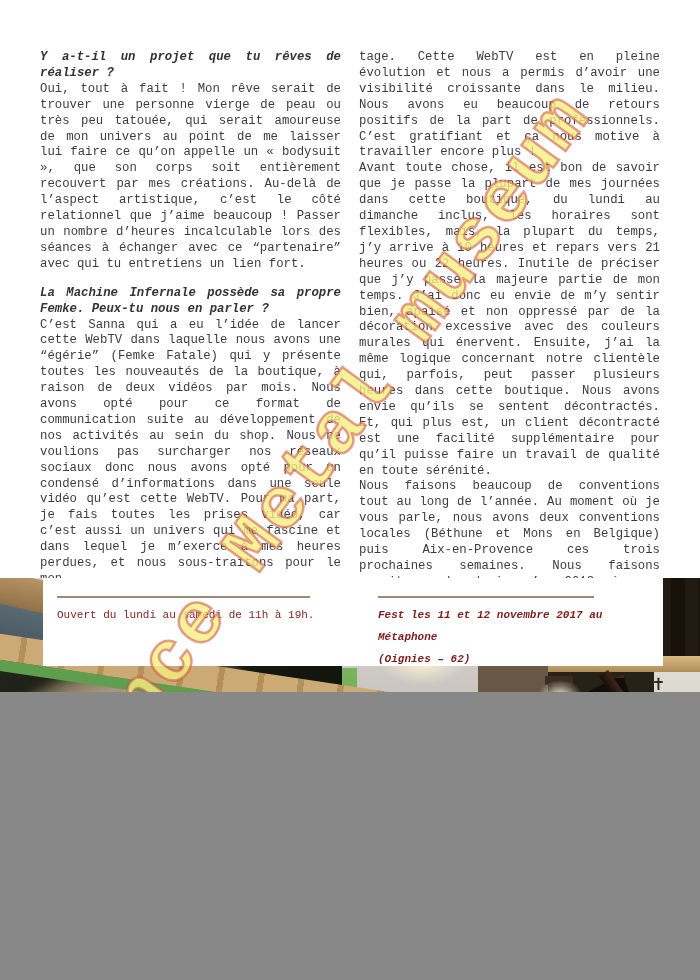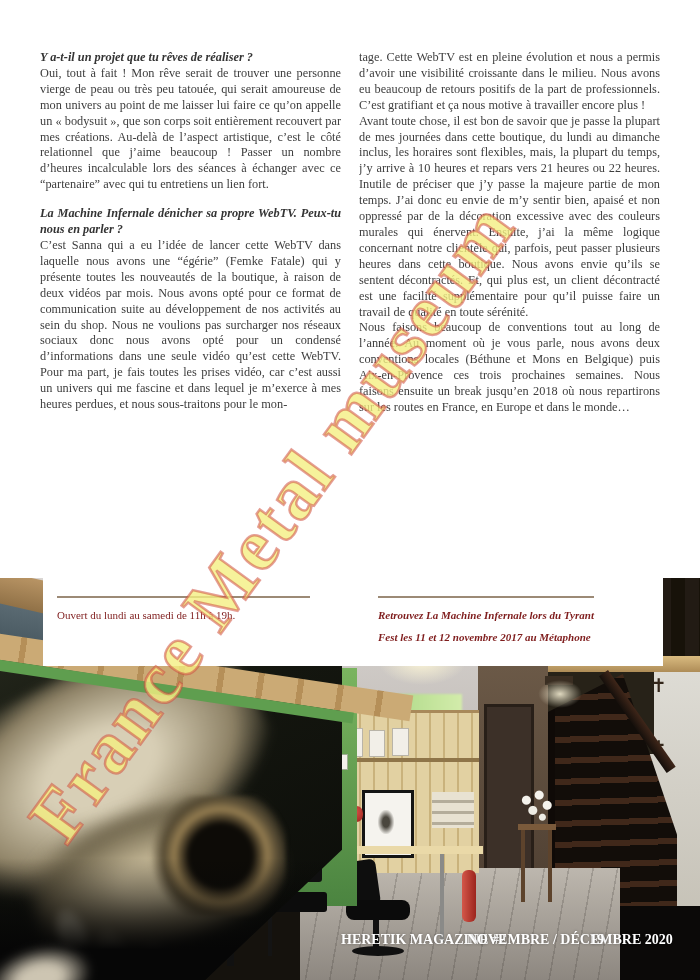--- a/index.html
+++ b/index.html
@@ -1,17 +1,17 @@
 <!DOCTYPE html>
 <html lang="fr"><head>
 <meta charset="utf-8">
 <style>
   html,body{margin:0;padding:0;background:#888;}
-  .page{position:relative;width:700px;height:980px;background:#ffffff;overflow:hidden;
-        font-family:Liberation Serif, serif;}
+  .page{position:relative;width:700px;height:692px;background:#ffffff;overflow:hidden;
+        font-family:Liberation Mono, monospace;}
   
   .col{position:absolute;top:50px;width:301px;height:528px;overflow:hidden;
        text-align:justify;font-size:12.3px;line-height:15.9px;color:#3d3d3d;hyphens:auto;}
   .col-left{left:40px;}
   .col-right{left:359px;}
   .q{font-weight:bold;font-style:italic;color:#343434;margin:13px 0 0 0;}
   .q.first{margin-top:0;}
   .a{margin:0;}
   
   .photo{position:absolute;left:0;top:578px;width:700px;height:402px;overflow:hidden;
@@ -142,21 +142,21 @@
       color:rgba(244,239,130,.8);-webkit-text-stroke:2.5px rgba(207,79,66,.55);}
 </style>
 </head>
 <body>
 
 <div class="page">
 
   <div class="col col-left">
     <p class="q first">Y a-t-il un projet que tu rêves de réaliser ?</p>
     <p class="a">Oui, tout à fait ! Mon rêve serait de trouver une personne vierge de peau ou très peu tatouée, qui serait amoureuse de mon univers au point de me laisser lui faire ce qu’on appelle un « bodysuit », que son corps soit entièrement recouvert par mes créations. Au-delà de l’aspect artistique, c’est le côté relationnel que j’aime beaucoup ! Passer un nombre d’heures incalculable lors des séances à échanger avec ce “partenaire” avec qui tu entretiens un lien fort.</p>
-    <p class="q">La Machine Infernale dénicher sa propre WebTV. Peux-tu nous en parler ?</p>
+    <p class="q">La Machine Infernale possède sa propre Femke. Peux-tu nous en parler ?</p>
     <p class="a">C’est Sanna qui a eu l’idée de lancer cette WebTV dans laquelle nous avons une “égérie” (Femke Fatale) qui y présente toutes les nouveautés de la boutique, à raison de deux vidéos par mois. Nous avons opté pour ce format de communication suite au développement de nos activités au sein du shop. Nous ne voulions pas surcharger nos réseaux sociaux donc nous avons opté pour un condensé d’informations dans une seule vidéo qu’est cette WebTV. Pour ma part, je fais toutes les prises vidéo, car c’est aussi un univers qui me fascine et dans lequel je m’exerce à mes heures perdues, et nous sous-traitons pour le mon-</p>
   </div>
 
   <div class="col col-right">
     <p class="a first">tage. Cette WebTV est en pleine évolution et nous a permis d’avoir une visibilité croissante dans le milieu. Nous avons eu beaucoup de retours positifs de la part de professionnels. C’est gratifiant et ça nous motive à travailler encore plus !</p>
     <p class="a">Avant toute chose, il est bon de savoir que je passe la plupart de mes journées dans cette boutique, du lundi au dimanche inclus, les horaires sont flexibles, mais, la plupart du temps, j’y arrive à 10 heures et repars vers 21 heures ou 22 heures. Inutile de préciser que j’y passe la majeure partie de mon temps. J’ai donc eu envie de m’y sentir bien, apaisé et non oppressé par de la décoration excessive avec des couleurs murales qui énervent. Ensuite, j’ai la même logique concernant notre clientèle qui, parfois, peut passer plusieurs heures dans cette boutique. Nous avons envie qu’ils se sentent décontractés. Et, qui plus est, un client décontracté est une facilité supplémentaire pour qu’il puisse faire un travail de qualité en toute sérénité.</p>
     <p class="a">Nous faisons beaucoup de conventions tout au long de l’année. Au moment où je vous parle, nous avons deux conventions locales (Béthune et Mons en Belgique) puis Aix-en-Provence ces trois prochaines semaines. Nous faisons ensuite un break jusqu’en 2018 où nous repartirons sur les routes en France, en Europe et dans le monde…</p>
   </div>
 
   <div class="photo">
@@ -244,20 +244,20 @@
     </div>
   </div>
 
   <div class="info-strip">
     <div class="info-box info-left">
       <div class="rule rule-l"></div>
       <div>Ouvert du lundi au samedi de 11h à 19h.</div>
     </div>
     <div class="info-box info-right">
       <div class="rule rule-r"></div>
-      <div>Retrouvez La Machine Infernale lors du Tyrant</div>
       <div>Fest les 11 et 12 novembre 2017 au Métaphone</div>
+      <div>(Oignies – 62)</div>
     </div>
   </div>
 
   <div class="watermark">France Metal museum</div>
 
 </div>
 
 </body></html>

